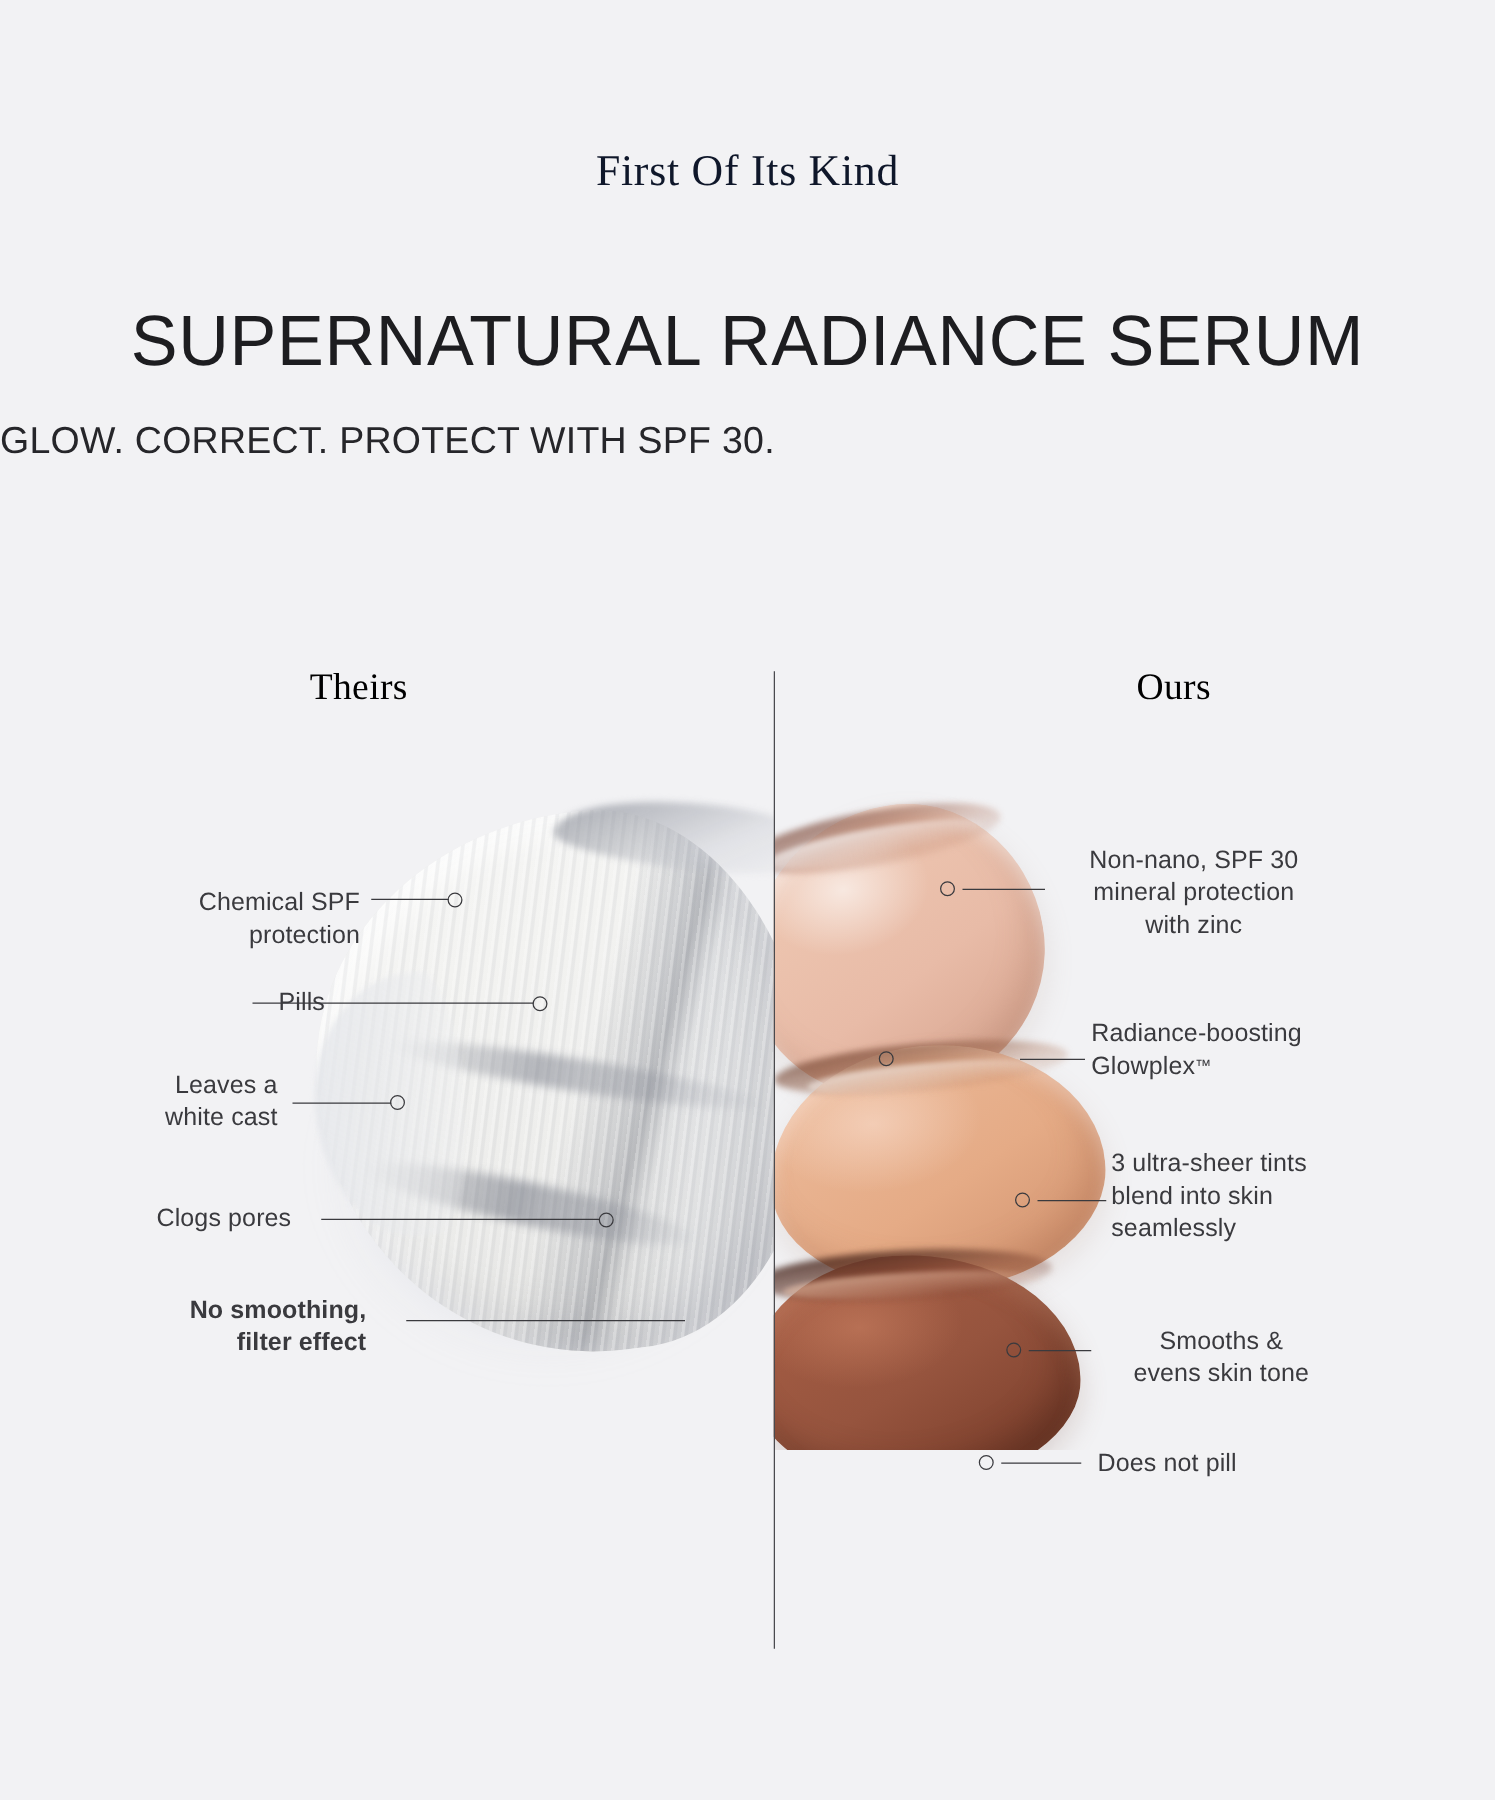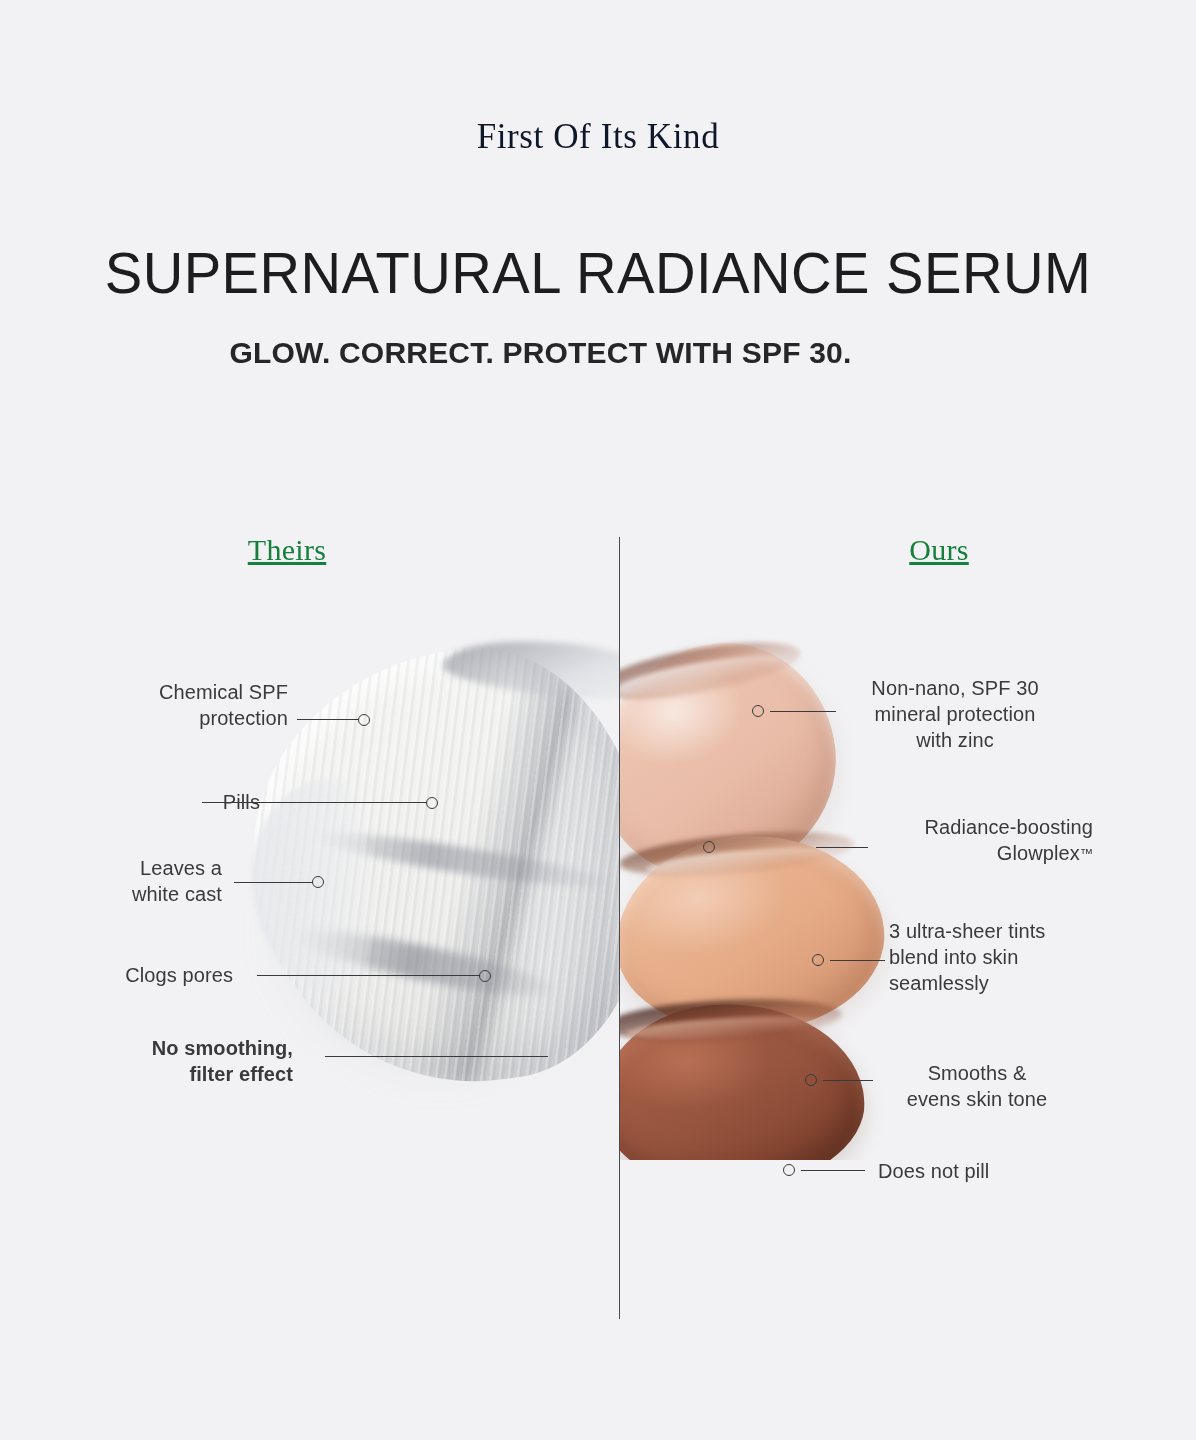--- a/index.html
+++ b/index.html
@@ -48,37 +48,36 @@
     color: #1d1d20;
     white-space: nowrap;
     transform: scaleX(0.985);
   }
 
   .subtitle {
     position: absolute;
     top: 336px;
     left: 0;
     width: 1081px;
-    text-align: center;
+    text-align: left;
     font-size: 30px;
-    font-weight: 700;
+    font-weight: 400;
     letter-spacing: 0.2px;
     color: #26262a;
   }
 
   
   .col-head {
     position: absolute;
     font-family: "Liberation Serif", serif;
     font-size: 30px;
     font-weight: 400;
-    color: #15803d;
+    color: #000000;
     letter-spacing: 0.3px;
     text-align: center;
-    text-decoration: underline;
   }
   .col-head.theirs { top: 533px; left: 187px; width: 200px; }
   .col-head.ours   { top: 533px; left: 839px; width: 200px; }
 
   
   .divider {
     position: absolute;
     left: 618.5px;
     top: 537px;
     width: 1.6px;
@@ -356,21 +355,21 @@
       <div class="right-inner">
         <div class="drop drop-1"></div>
         <div class="drop drop-2"></div>
         <div class="drop drop-3"></div>
       </div>
     </div>
 
   </div>
 
   <div class="callout left">
-    <div class="label" style="left:98px; top:679px; width:190px;">Chemical SPF
+    <div class="label" style="left:98px; top:709px; width:190px;">Chemical SPF
 protection</div>
   </div>
   <div class="leader" style="left:297px; top:719px; width:62px;"></div>
   <div class="dot" style="left:358px; top:714px;"></div>
 
   <div class="callout left">
     <div class="label" style="left:140px; top:789px; width:120px;">Pills</div>
   </div>
   <div class="leader" style="left:202px; top:802px; width:225px;"></div>
   <div class="dot" style="left:426px; top:797px;"></div>
@@ -396,21 +395,21 @@
 
   <div class="callout right">
     <div class="label" style="left:843px; top:675px; width:224px; text-align:center;">Non-nano, SPF 30
 mineral protection
 with zinc</div>
   </div>
   <div class="leader" style="left:770px; top:711px; width:66px;"></div>
   <div class="dot" style="left:752px; top:705px;"></div>
 
   <div class="callout right">
-    <div class="label" style="left:873px; top:814px; width:220px; text-align:right;"><span>Radiance-boosting
+    <div class="label" style="left:873px; top:814px; width:220px; text-align:left;"><span>Radiance-boosting
 Glowplex</span><span class="tm">™</span></div>
   </div>
   <div class="leader" style="left:816px; top:847px; width:52px;"></div>
   <div class="dot" style="left:703px; top:841px;"></div>
 
   <div class="callout right">
     <div class="label" style="left:889px; top:918px; width:214px; text-align:left;">3 ultra-sheer tints
 blend into skin
 seamlessly</div>
   </div>

